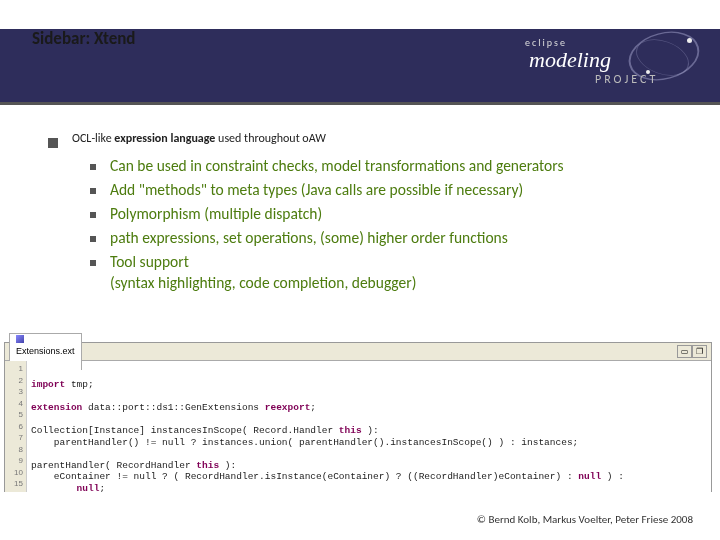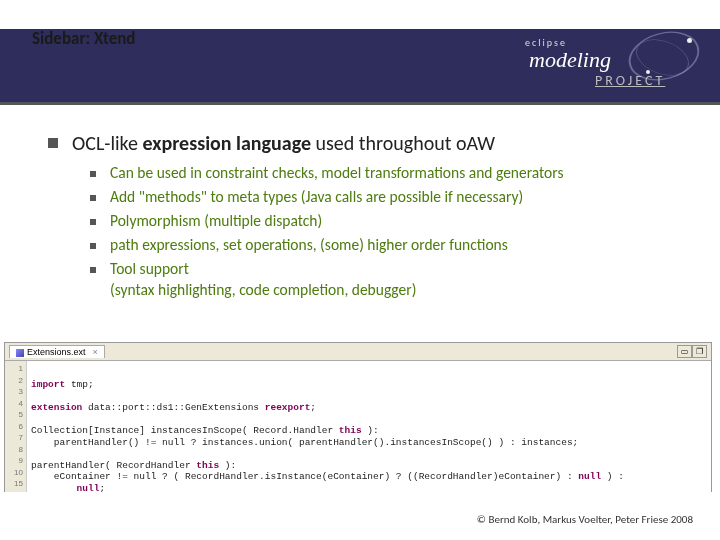--- a/index.html
+++ b/index.html
@@ -48,39 +48,39 @@
     top: 10px;
     width: 55px;
     height: 55px;
     border: 1px solid rgba(180,180,220,0.3);
     border-radius: 50%;
     transform: rotate(20deg) scaleY(0.6);
   }
   .logo-dot { position: absolute; background: #eee; border-radius: 50%; }
   .logo-text { position: absolute; left: 0; top: 16px; color: #ddd; font-size: 10px; letter-spacing: 2px; }
   .logo-main { position: absolute; left: 4px; top: 27px; color: #fff; font-family: Georgia, serif; font-style: italic; font-size: 22px; }
-  .logo-sub { position: absolute; left: 70px; top: 52px; color: #bbb; font-size: 14px; letter-spacing: 3px; text-decoration: underline; }
+  .logo-sub { position: absolute; left: 70px; top: 52px; color: #bbb; font-size: 12px; letter-spacing: 3px; }
   .content {
     padding: 26px 40px 0 48px;
   }
   .main-bullet {
     display: flex;
     align-items: flex-start;
     margin-bottom: 8px;
   }
   .main-bullet-mark {
     width: 10px;
     height: 10px;
     background: #555;
     margin-top: 7px;
     margin-right: 14px;
     flex-shrink: 0;
   }
   .main-bullet-text {
-    font-size: 20px;
+    font-size: 12px;
     color: #222;
   }
   .sub-list {
     margin-left: 42px;
     margin-top: 6px;
   }
   .sub-bullet {
     display: flex;
     align-items: flex-start;
     margin-bottom: 3px;
@@ -117,22 +117,23 @@
     align-items: center;
     padding-left: 4px;
   }
   .ide-tab {
     background: #fff;
     border: 1px solid #aaa;
     border-bottom: none;
     padding: 1px 6px;
     font-size: 9px;
     display: flex;
-    align-items: flex-end;
+    align-items: flex-start;
     gap: 3px;
+    flex-direction: column;
   }
   .ide-tab-icon { width: 8px; height: 8px; background: linear-gradient(135deg,#88f,#44a); }
   .ide-close { margin-left: 4px; color: #888; }
   .ide-controls {
     position: absolute;
     right: 4px;
     top: 2px;
     display: flex;
     gap: 0;
   }

